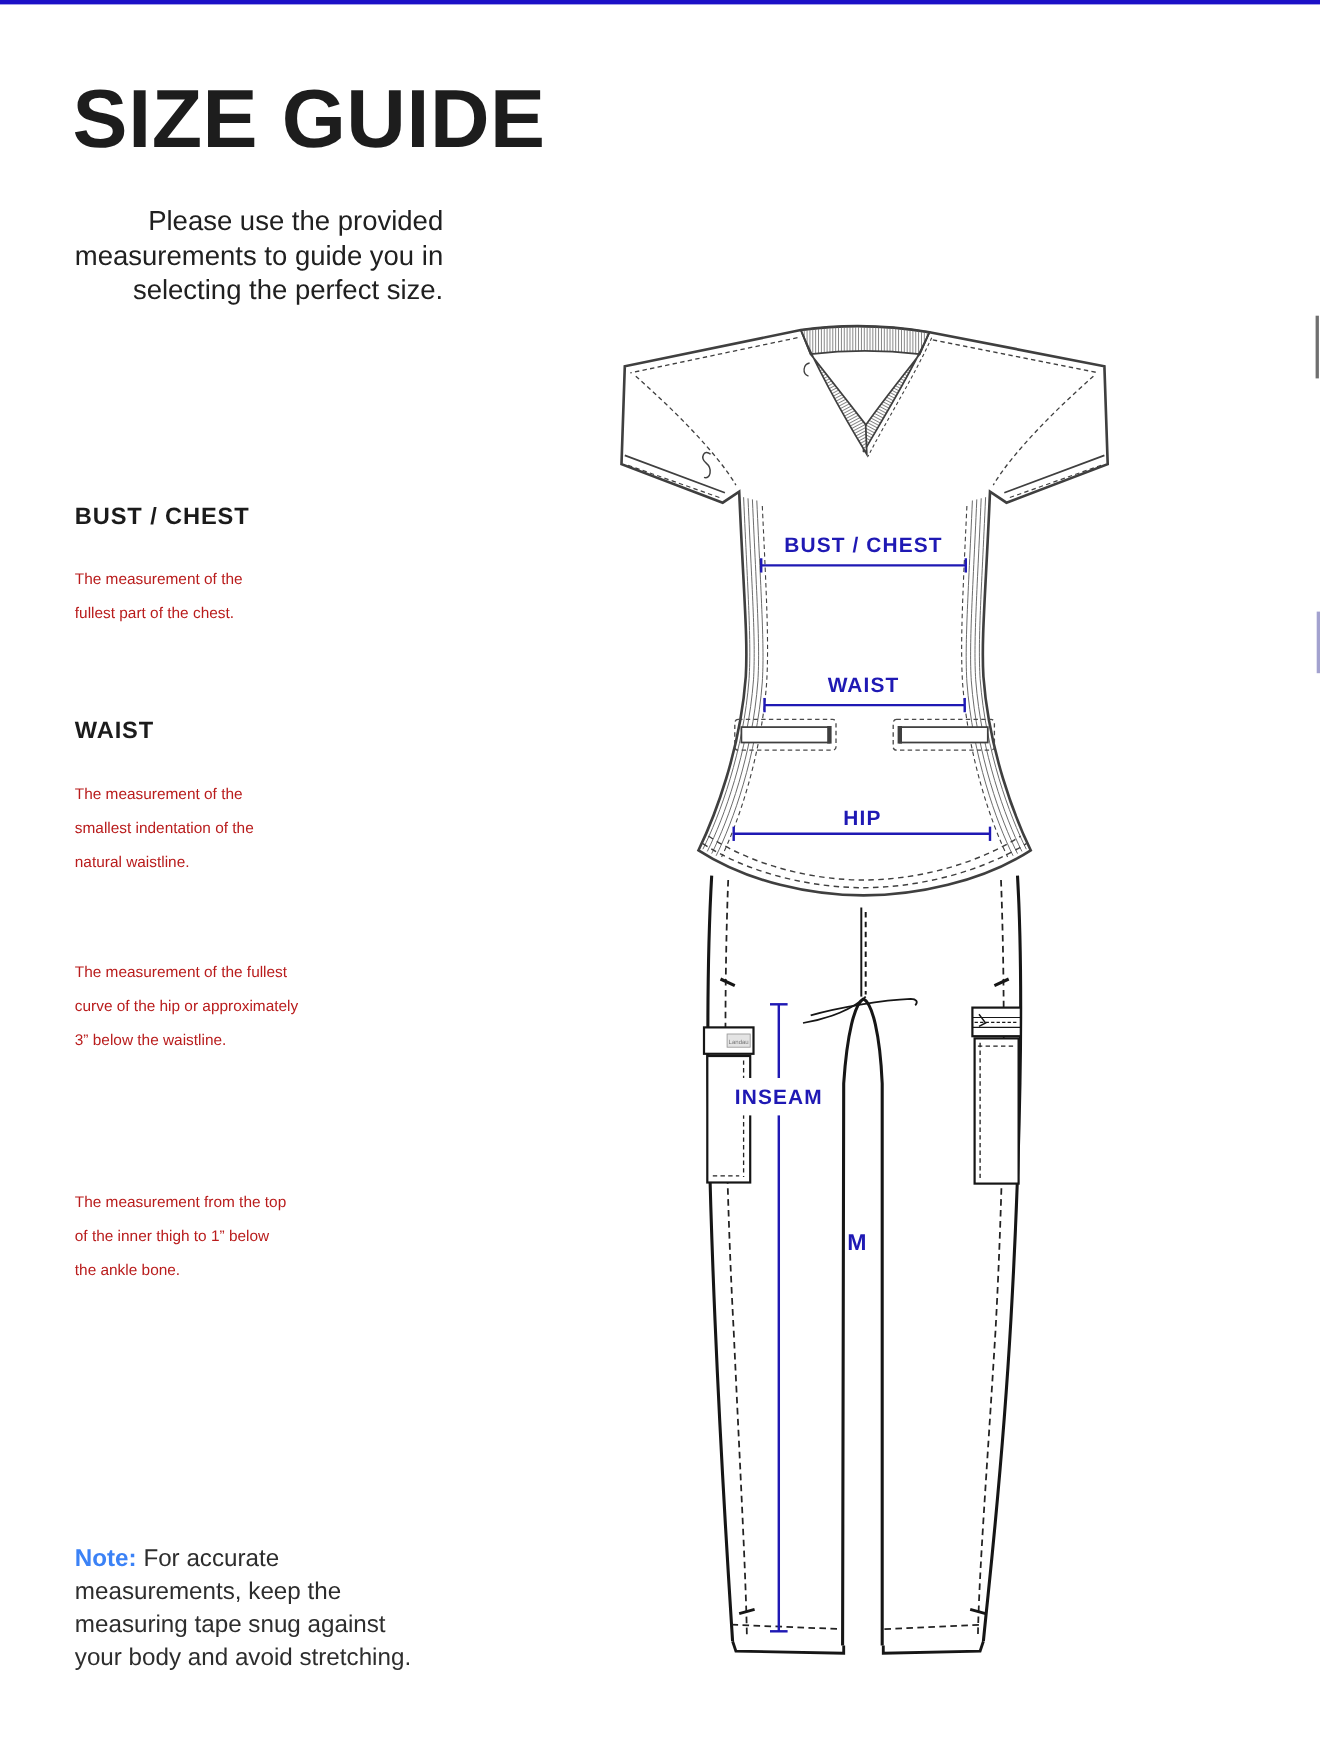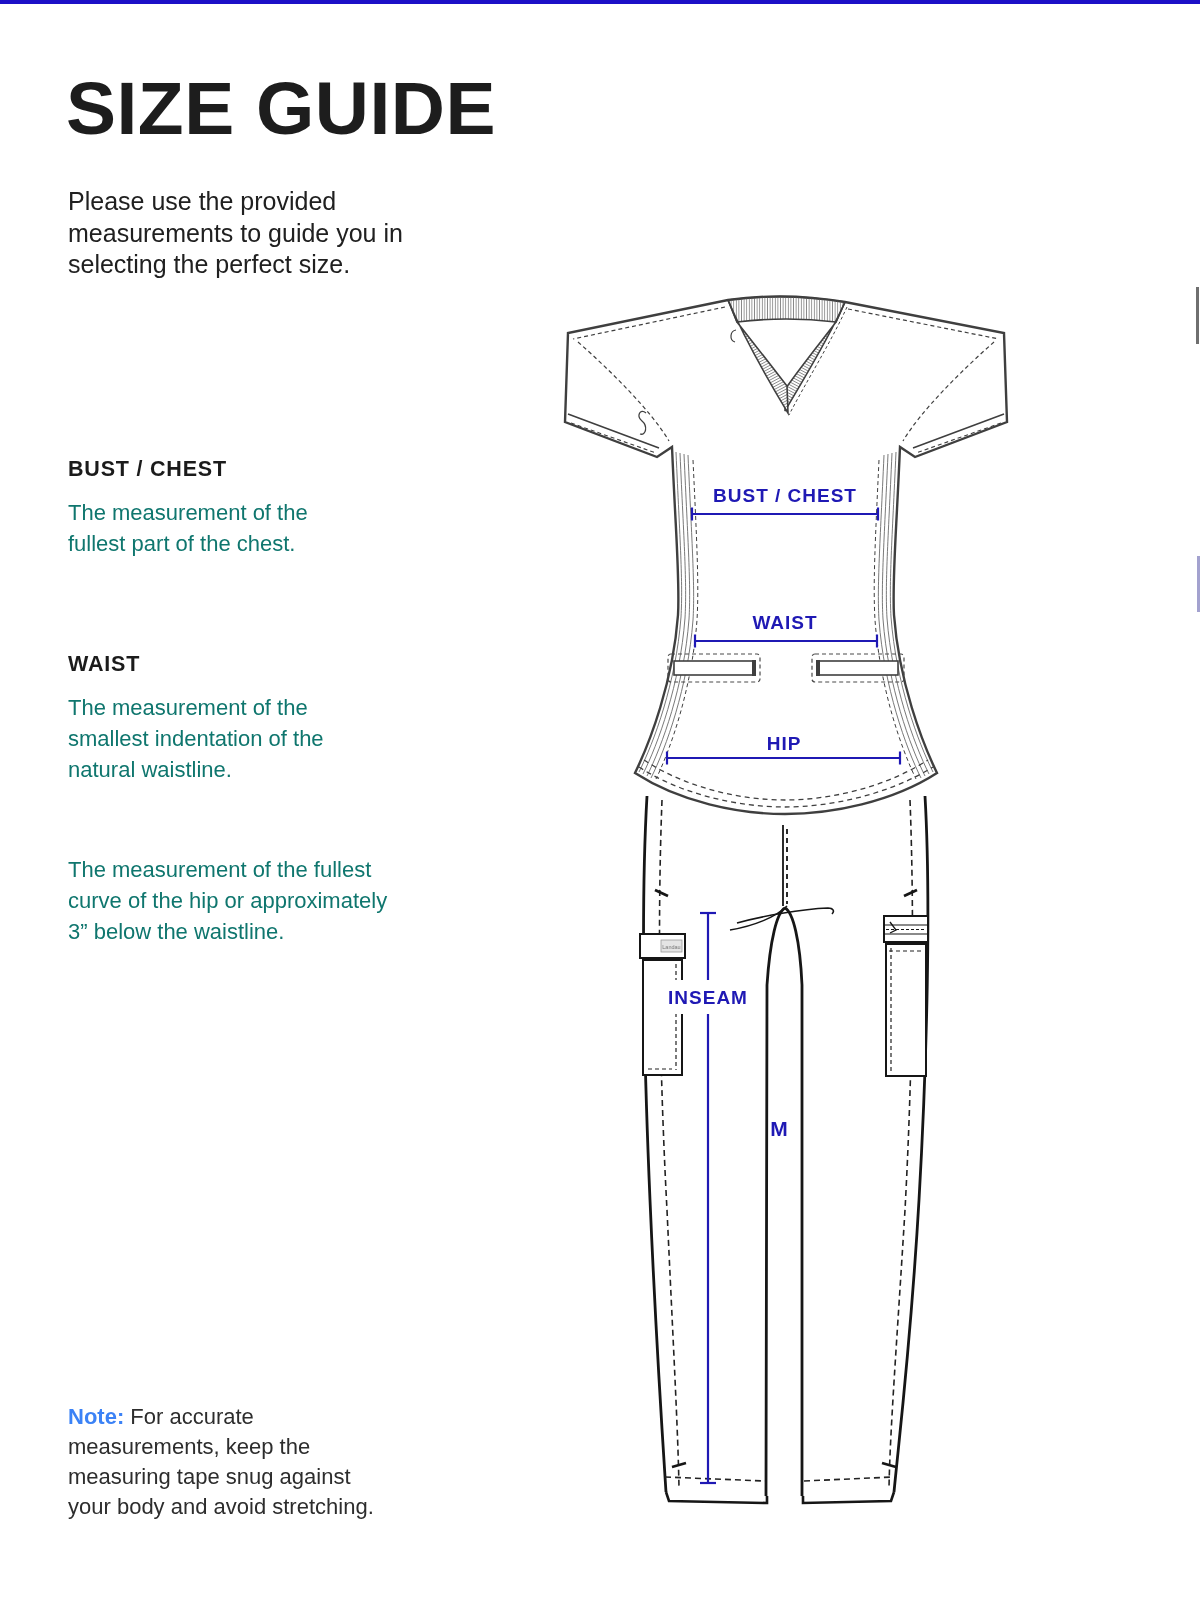--- a/index.html
+++ b/index.html
@@ -9,26 +9,26 @@
   }
   .top-border { position:absolute; top:0; left:0; width:1200px; height:4px; background:#1c10c7; }
 
   .page-title {
     position:absolute; left:66px; top:70px; margin:0;
     font-size:75px; line-height:76px; font-weight:800; letter-spacing:0.5px; color:#1d1d1d;
     white-space:nowrap;
   }
   .intro {
     position:absolute; left:68px; top:186px; margin:0;
-    font-size:25px; line-height:31.5px; color:#202020; white-space:pre-line;
+    font-size:25px; line-height:31.5px; color:#202020; white-space:pre-line;text-align:right;
   }
 
   .def { position:absolute; left:68px; width:440px; }
   .def h2 { margin:0; font-size:21.5px; line-height:26px; font-weight:700; letter-spacing:0.8px; color:#1b1b1b; }
-  .def p  { margin:15px 0 0 0; font-size:22px; line-height:31px; color:#0f766e; white-space:pre-line; }
+  .def p  { margin:29px 0 0 0; font-size:14px; line-height:31px; color:#b91c1c; white-space:pre-line; }
   #def-bust   { top:456px; }
   #def-waist  { top:651px; }
   #def-hips   { top:839px; }
   #def-inseam { top:1048px; }
 
   .note {
     position:absolute; left:68px; top:1402px; width:360px; margin:0;
     font-size:22px; line-height:30px; color:#2d2d2d;
   }
   .note b { font-weight:700; color:#3b82f6; }
@@ -66,20 +66,23 @@
 natural waistline.</p>
   </section>
 
   <section class="def" id="def-hips">
     <p>The measurement of the fullest
 curve of the hip or approximately
 3” below the waistline.</p>
   </section>
 
   <section class="def" id="def-inseam">
+    <p>The measurement from the top
+of the inner thigh to 1” below
+the ankle bone.</p>
   </section>
 
   <p class="note"><b>Note:</b> <span>For accurate
 measurements, keep the
 measuring tape snug against
 your body and avoid stretching.</span></p>
 
   <figure class="diagram">
     <svg viewBox="0 0 480 1260" xmlns="http://www.w3.org/2000/svg">
       <defs>

